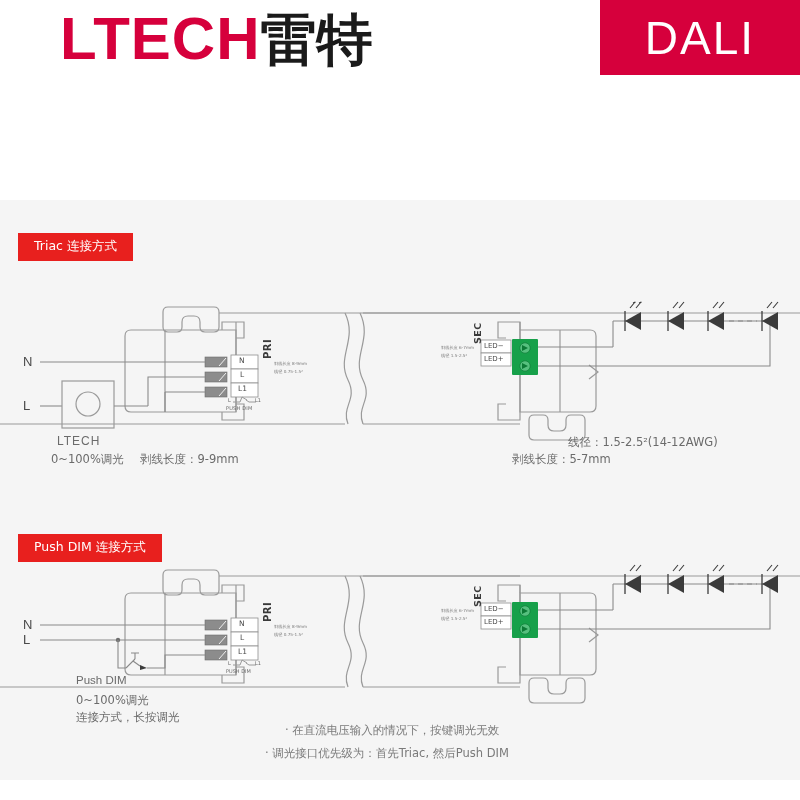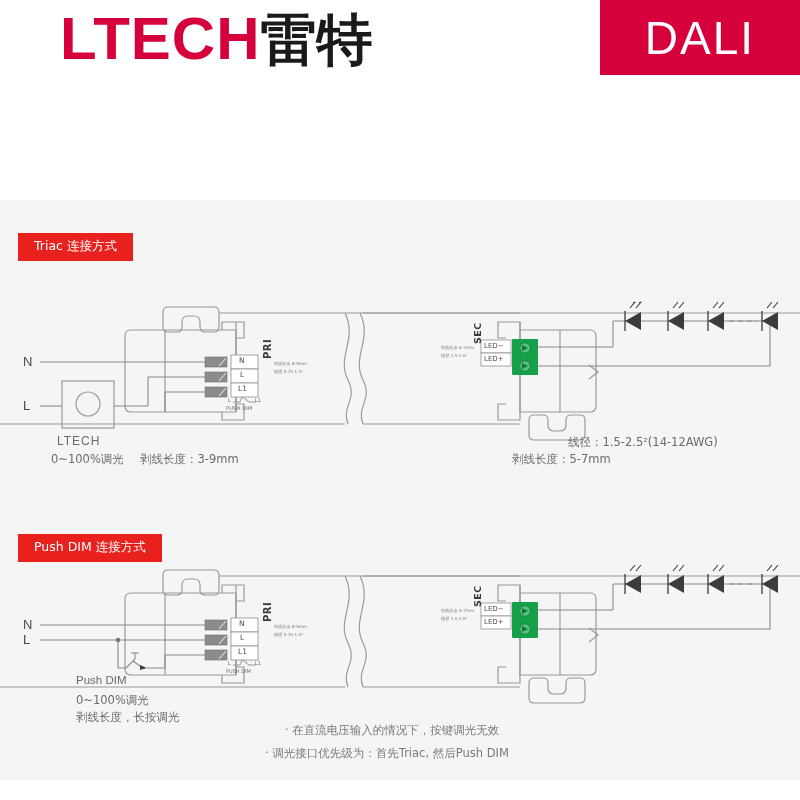--- a/index.html
+++ b/index.html
@@ -286,37 +286,37 @@
   <div class="t" style="left:239px;top:356px;font-size:7.5px;color:#4a4a4a;">N</div>
   <div class="t" style="left:240px;top:370px;font-size:7.5px;color:#4a4a4a;">L</div>
   <div class="t" style="left:238px;top:384px;font-size:7.5px;color:#4a4a4a;">L1</div>
   <div class="t" style="left:228px;top:397px;font-size:5px;color:#6a6a6a;">L</div>
   <div class="t" style="left:255px;top:397px;font-size:5px;color:#6a6a6a;">L1</div>
   <div class="t" style="left:226px;top:405px;font-size:5px;color:#6a6a6a;letter-spacing:.2px;">PUSH DIM</div>
   <div class="t" style="left:262px;top:359px;font-size:10px;color:#3a3a3a;font-weight:bold;transform:rotate(-90deg);transform-origin:left top;letter-spacing:.5px;">PRI</div>
   <div class="t" style="left:274px;top:361px;font-size:4.2px;color:#7a7a7a;">剥线长度 8-9mm</div>
   <div class="t" style="left:274px;top:369px;font-size:4.2px;color:#7a7a7a;">线径 0.75-1.5²</div>
 
-  <div class="t cap" style="left:140px;top:451px;">剥线长度：3-9mm</div>
+  <div class="t cap" style="left:140px;top:451px;">剥线长度：9-9mm</div>
 
   <div class="t" style="left:472px;top:344px;font-size:9.5px;color:#3a3a3a;font-weight:bold;transform:rotate(-90deg);transform-origin:left top;letter-spacing:.5px;">SEC</div>
   <div class="t" style="left:484px;top:342px;font-size:7px;color:#4a4a4a;">LED−</div>
   <div class="t" style="left:484px;top:355px;font-size:7px;color:#4a4a4a;">LED+</div>
   <div class="t" style="left:441px;top:345px;font-size:4.2px;color:#7a7a7a;">剥线长度 6-7mm</div>
   <div class="t" style="left:441px;top:353px;font-size:4.2px;color:#7a7a7a;">线径 1.5-2.5²</div>
 
   <div class="t cap" style="left:544px;top:434px;margin-left:24px;">线径：1.5-2.5²(14-12AWG)</div>
   <div class="t cap" style="left:512px;top:451px;">剥线长度：5-7mm</div>
 
   <div class="t lbl-nl" style="left:23px;top:617px;">N</div>
   <div class="t lbl-nl" style="left:23px;top:632px;">L</div>
 
   <div class="t sans" style="left:76px;top:674px;font-size:11.5px;color:#6b6b6b;">Push DIM</div>
   <div class="t cap" style="left:76px;top:692px;">0~100%调光</div>
-  <div class="t cap" style="left:76px;top:709px;">剥线长度，长按调光</div>
+  <div class="t cap" style="left:76px;top:709px;">连接方式，长按调光</div>
 
   <div class="t" style="left:239px;top:619px;font-size:7.5px;color:#4a4a4a;">N</div>
   <div class="t" style="left:240px;top:633px;font-size:7.5px;color:#4a4a4a;">L</div>
   <div class="t" style="left:238px;top:647px;font-size:7.5px;color:#4a4a4a;">L1</div>
   <div class="t" style="left:228px;top:660px;font-size:5px;color:#6a6a6a;">L</div>
   <div class="t" style="left:255px;top:660px;font-size:5px;color:#6a6a6a;">L1</div>
   <div class="t" style="left:226px;top:668px;font-size:5px;color:#6a6a6a;">PUSH DIM</div>
   <div class="t" style="left:262px;top:622px;font-size:10px;color:#3a3a3a;font-weight:bold;transform:rotate(-90deg);transform-origin:left top;letter-spacing:.5px;">PRI</div>
   <div class="t" style="left:274px;top:624px;font-size:4.2px;color:#7a7a7a;">剥线长度 8-9mm</div>
   <div class="t" style="left:274px;top:632px;font-size:4.2px;color:#7a7a7a;">线径 0.75-1.5²</div>

